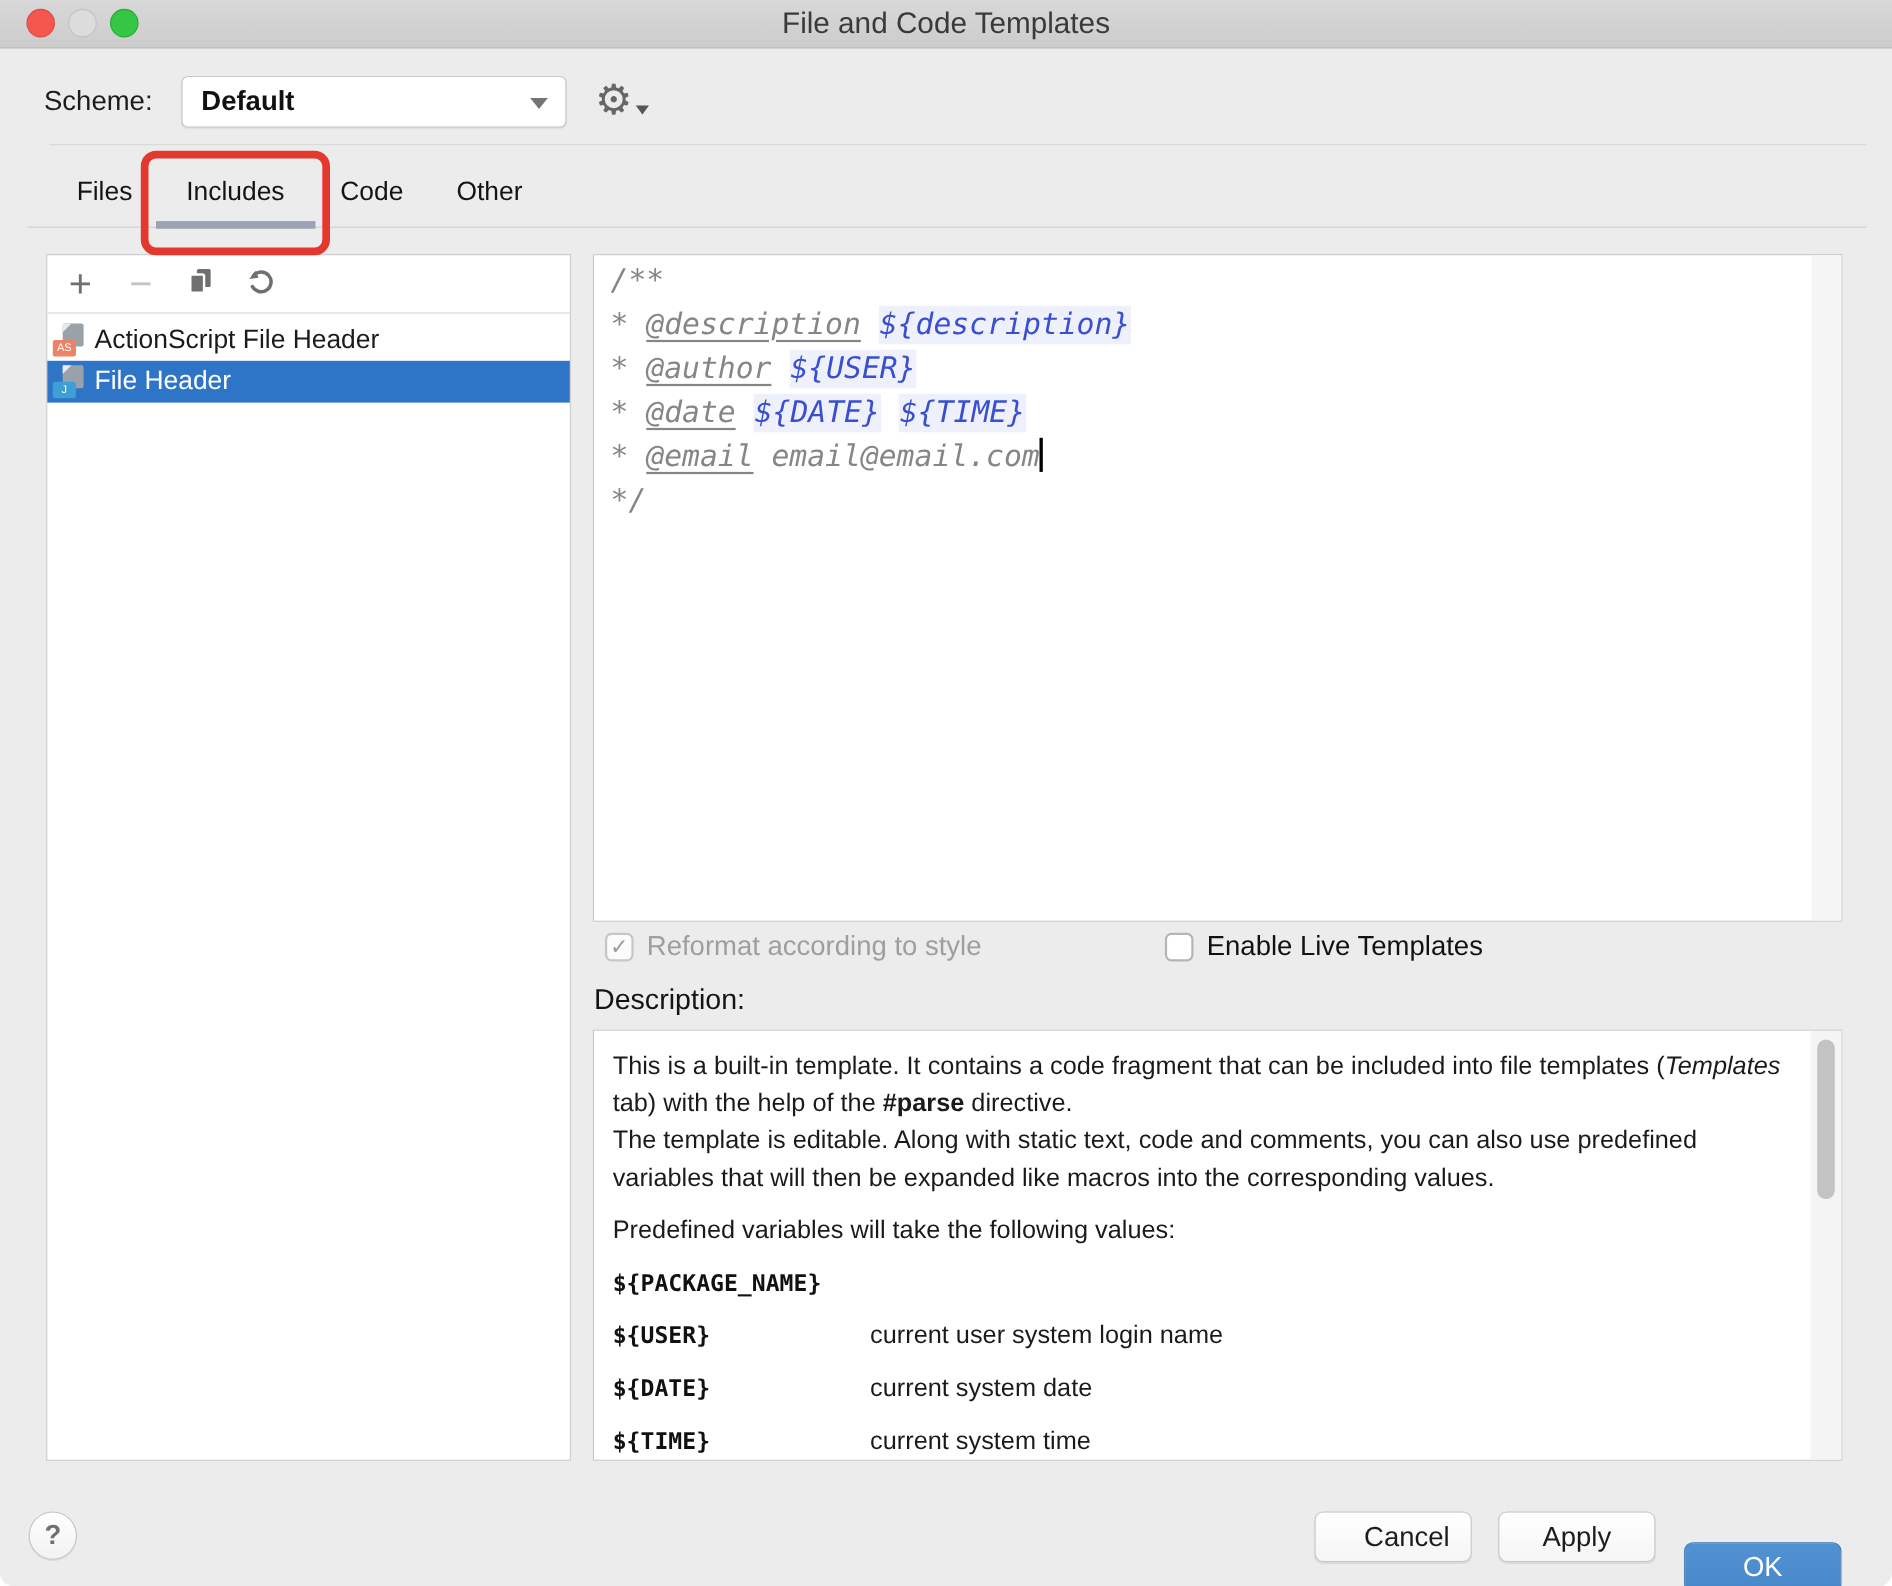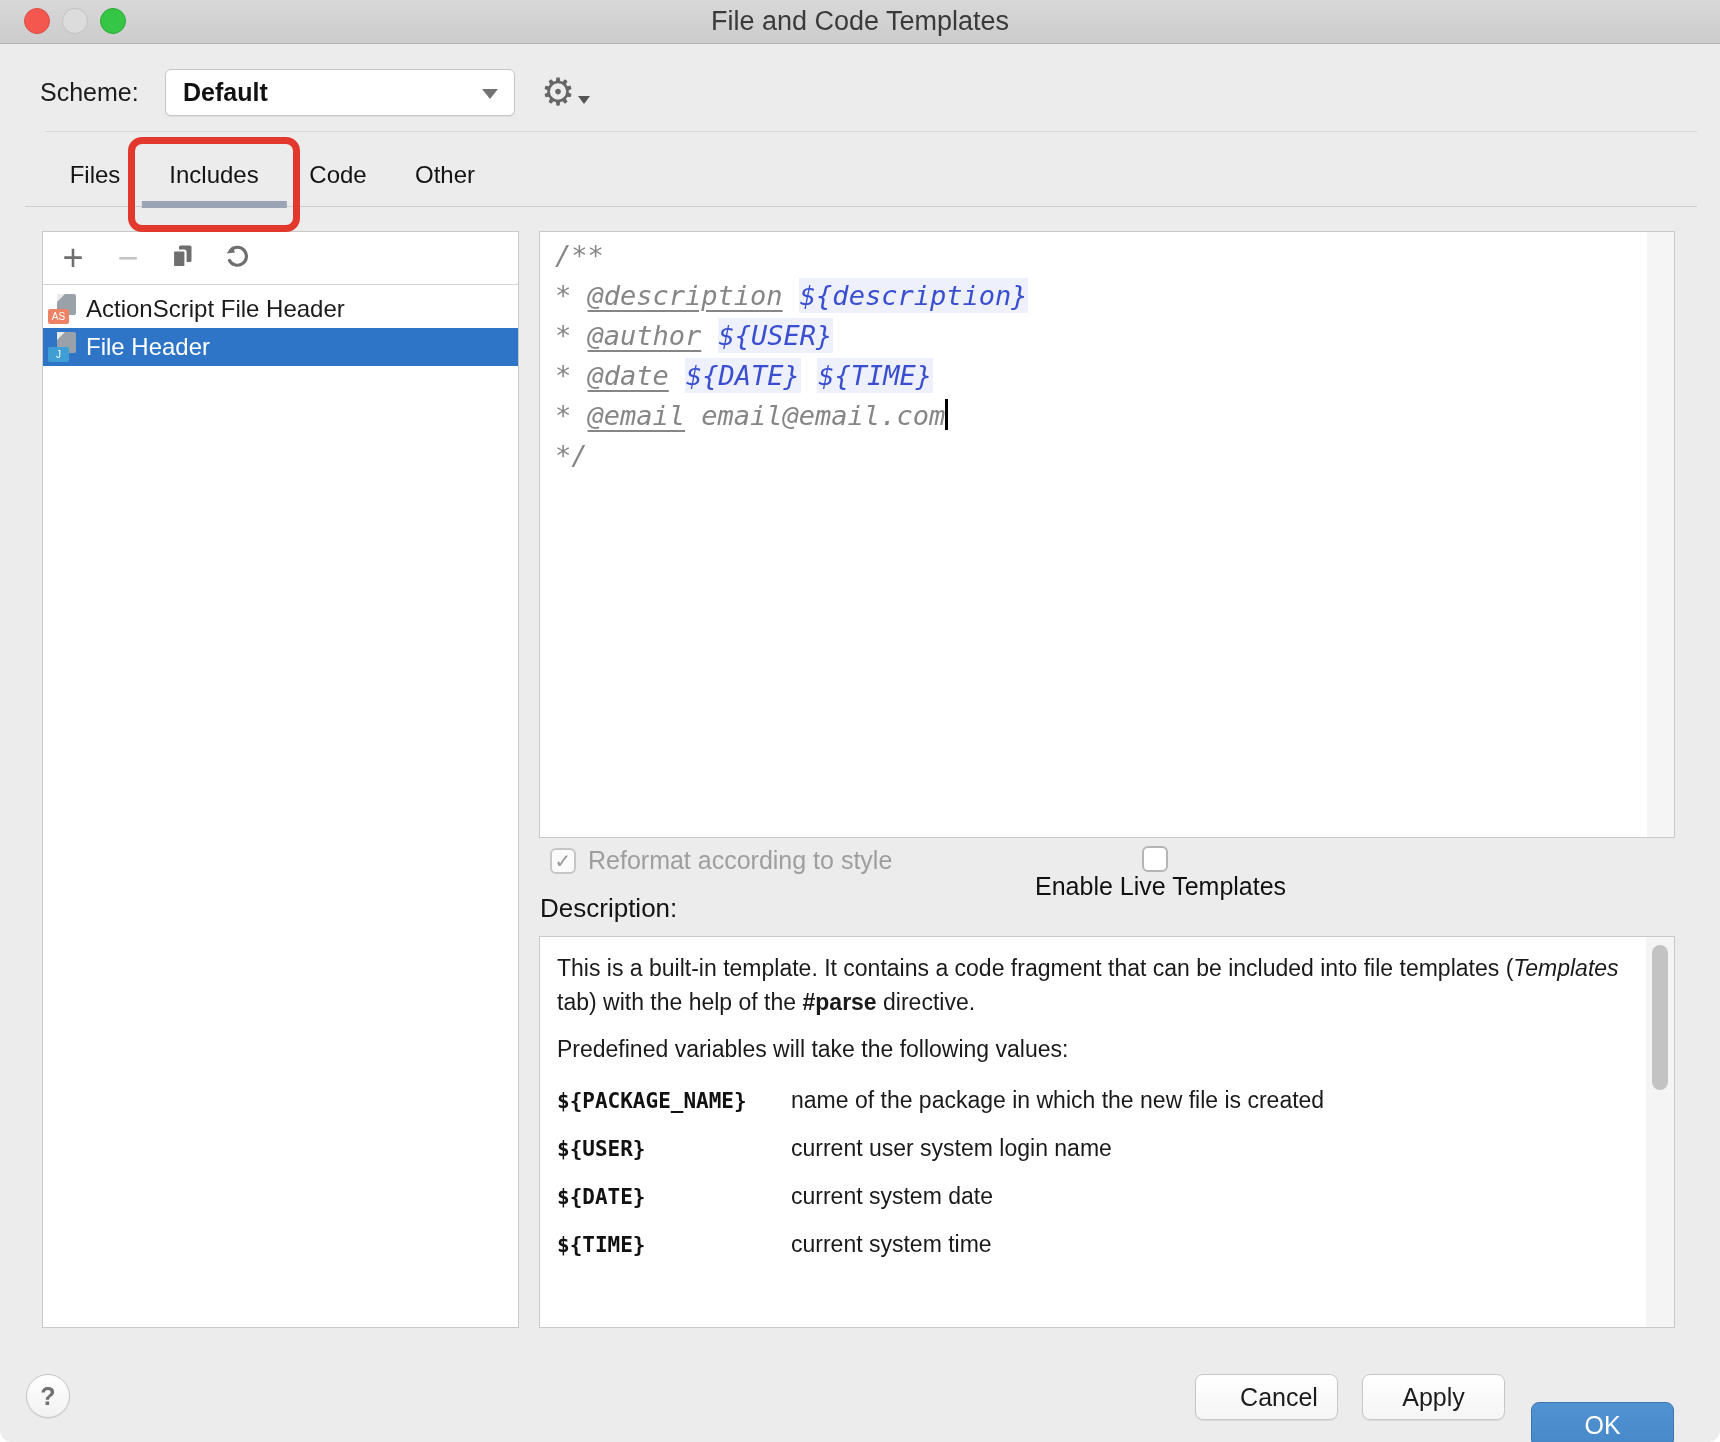--- a/index.html
+++ b/index.html
@@ -65,21 +65,21 @@
     font-style:italic;font-size:27px;}
   .code-line{height:40px;line-height:40px;white-space:pre;}
   .cm{color:#868686;}
   .tag{color:#868686;text-decoration:underline;text-decoration-thickness:2px;text-underline-offset:5px;}
   .var{color:var(--varblue,#3a4fd0);background:var(--varbg,#eef1fb);padding:2px 1px;}
   .caret{display:inline-block;width:3px;height:31px;background:#000;vertical-align:-5px;}
 
   
   .opt{position:absolute;top:846px;display:flex;align-items:center;}
   #opt-reformat{left:550px;}
-  #opt-live{left:1023px;flex-direction:column;}
+  #opt-live{left:1059px;}
   .cb{width:26px;height:26px;border-radius:6px;box-sizing:border-box;background:#fff;border:2px solid #b5b5b5;
     text-align:center;line-height:22px;font-size:20px;}
   .cb.disabled{border:2px solid #c6c6c6;background:#fbfbfb;color:#999;}
   .opt-label{margin-left:12px;font-size:25px;color:#111;}
   .opt-label.disabled{color:#9e9e9e;}
 
   
   .desc-label{position:absolute;left:540px;top:893px;font-size:26px;color:#141414;}
   .desc-panel{position:absolute;left:539px;top:936px;width:1136px;height:392px;background:#fff;
     border:1px solid #c9c9c9;box-sizing:border-box;overflow:hidden;}
@@ -190,24 +190,24 @@
     <div class="cb"></div>
     <div class="opt-label">Enable Live Templates</div>
   </div>
 
   <div class="desc-label">Description:</div>
   <div class="desc-panel">
     <div class="scroll-gutter"></div>
     <div class="scroll-thumb"></div>
     <div class="desc-inner" id="desc-inner">
         <div class="desc-p"><span>This is a built-in template. It contains a code fragment that can be included into file templates (</span><span class="it">Templates</span><span> tab) with the help of the </span><span class="bd">#parse</span><span> directive.</span></div>
+        <div class="desc-p"><span>The template is editable. Along with static text, code and comments, you can also use predefined variables that will then be expanded like macros into the corresponding values.</span></div>
         <div class="desc-p spaced"><span>Predefined variables will take the following values:</span></div>
         <div class="var-row">
           <div class="var-name">${PACKAGE_NAME}</div>
-          <div class="var-val">name of the package in which the new file is created</div>
         </div>
         <div class="var-row">
           <div class="var-name">${USER}</div>
           <div class="var-val">current user system login name</div>
         </div>
         <div class="var-row">
           <div class="var-name">${DATE}</div>
           <div class="var-val">current system date</div>
         </div>
         <div class="var-row">

